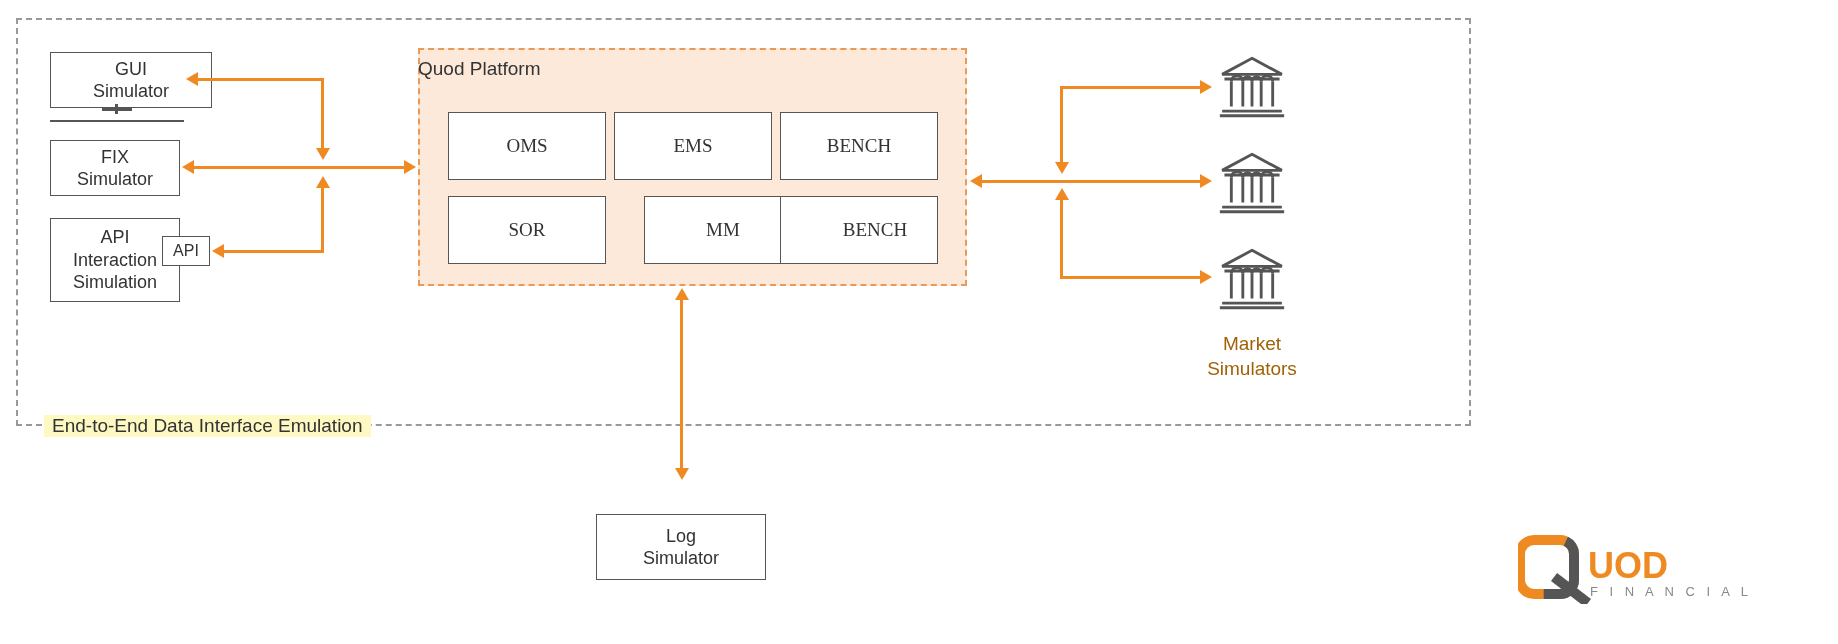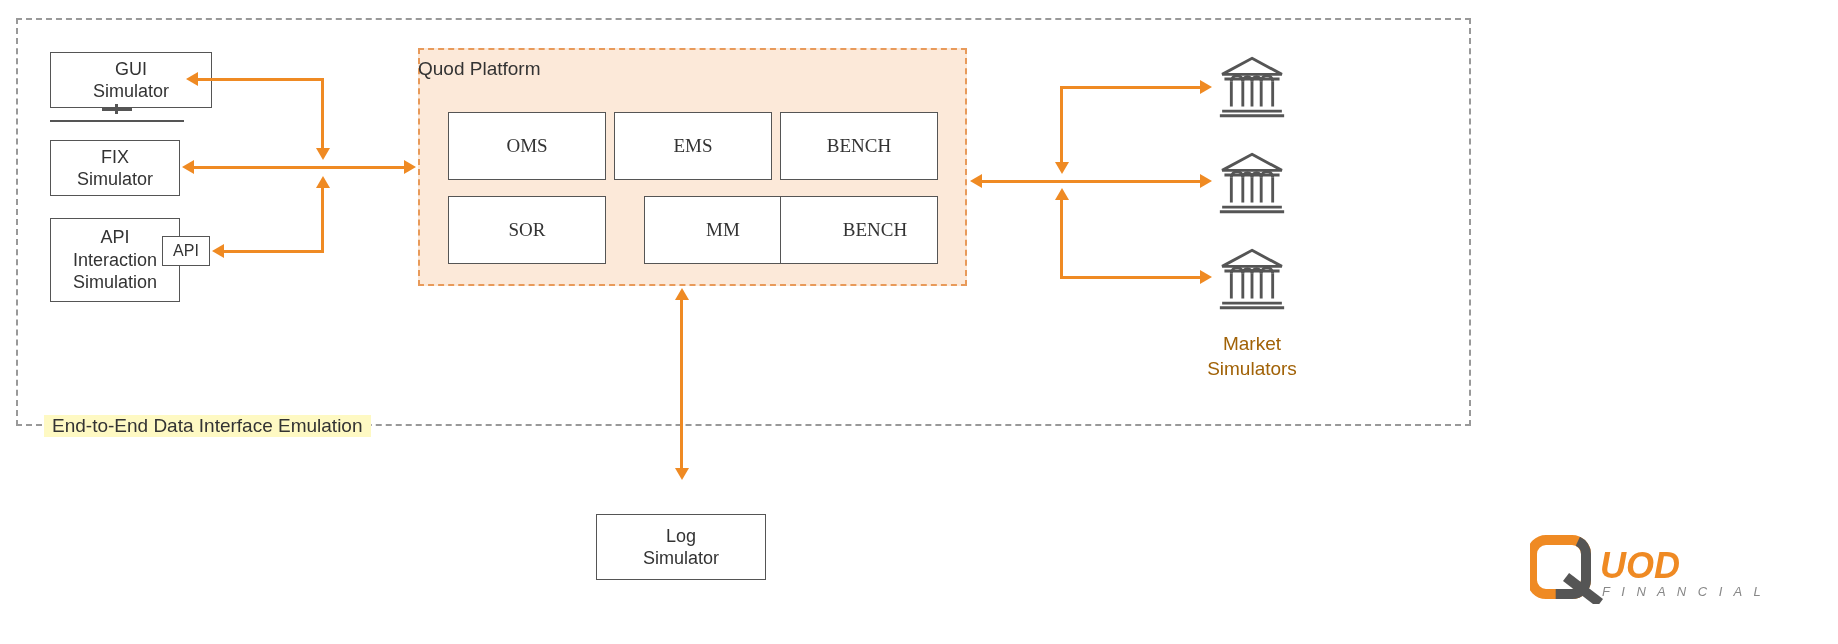--- a/index.html
+++ b/index.html
@@ -179,25 +179,24 @@
   .arrow-d {
     position: absolute;
     width: 0; height: 0;
     border-left: 7px solid transparent;
     border-right: 7px solid transparent;
     border-top: 12px solid #ef8a23;
   }
 
   .logo {
     position: absolute;
-    right: 58px;
+    right: 70px;
     bottom: 40px;
     width: 250px;
     height: 70px;
-    font-style: italic;
   }
 </style>
 </head>
 <body>
 
 <div class="outer-box"></div>
 <div class="outer-label">End-to-End Data Interface Emulation</div>
 
 <div class="box gui-sim" style="white-space:pre-line;">GUI
 Simulator</div>

